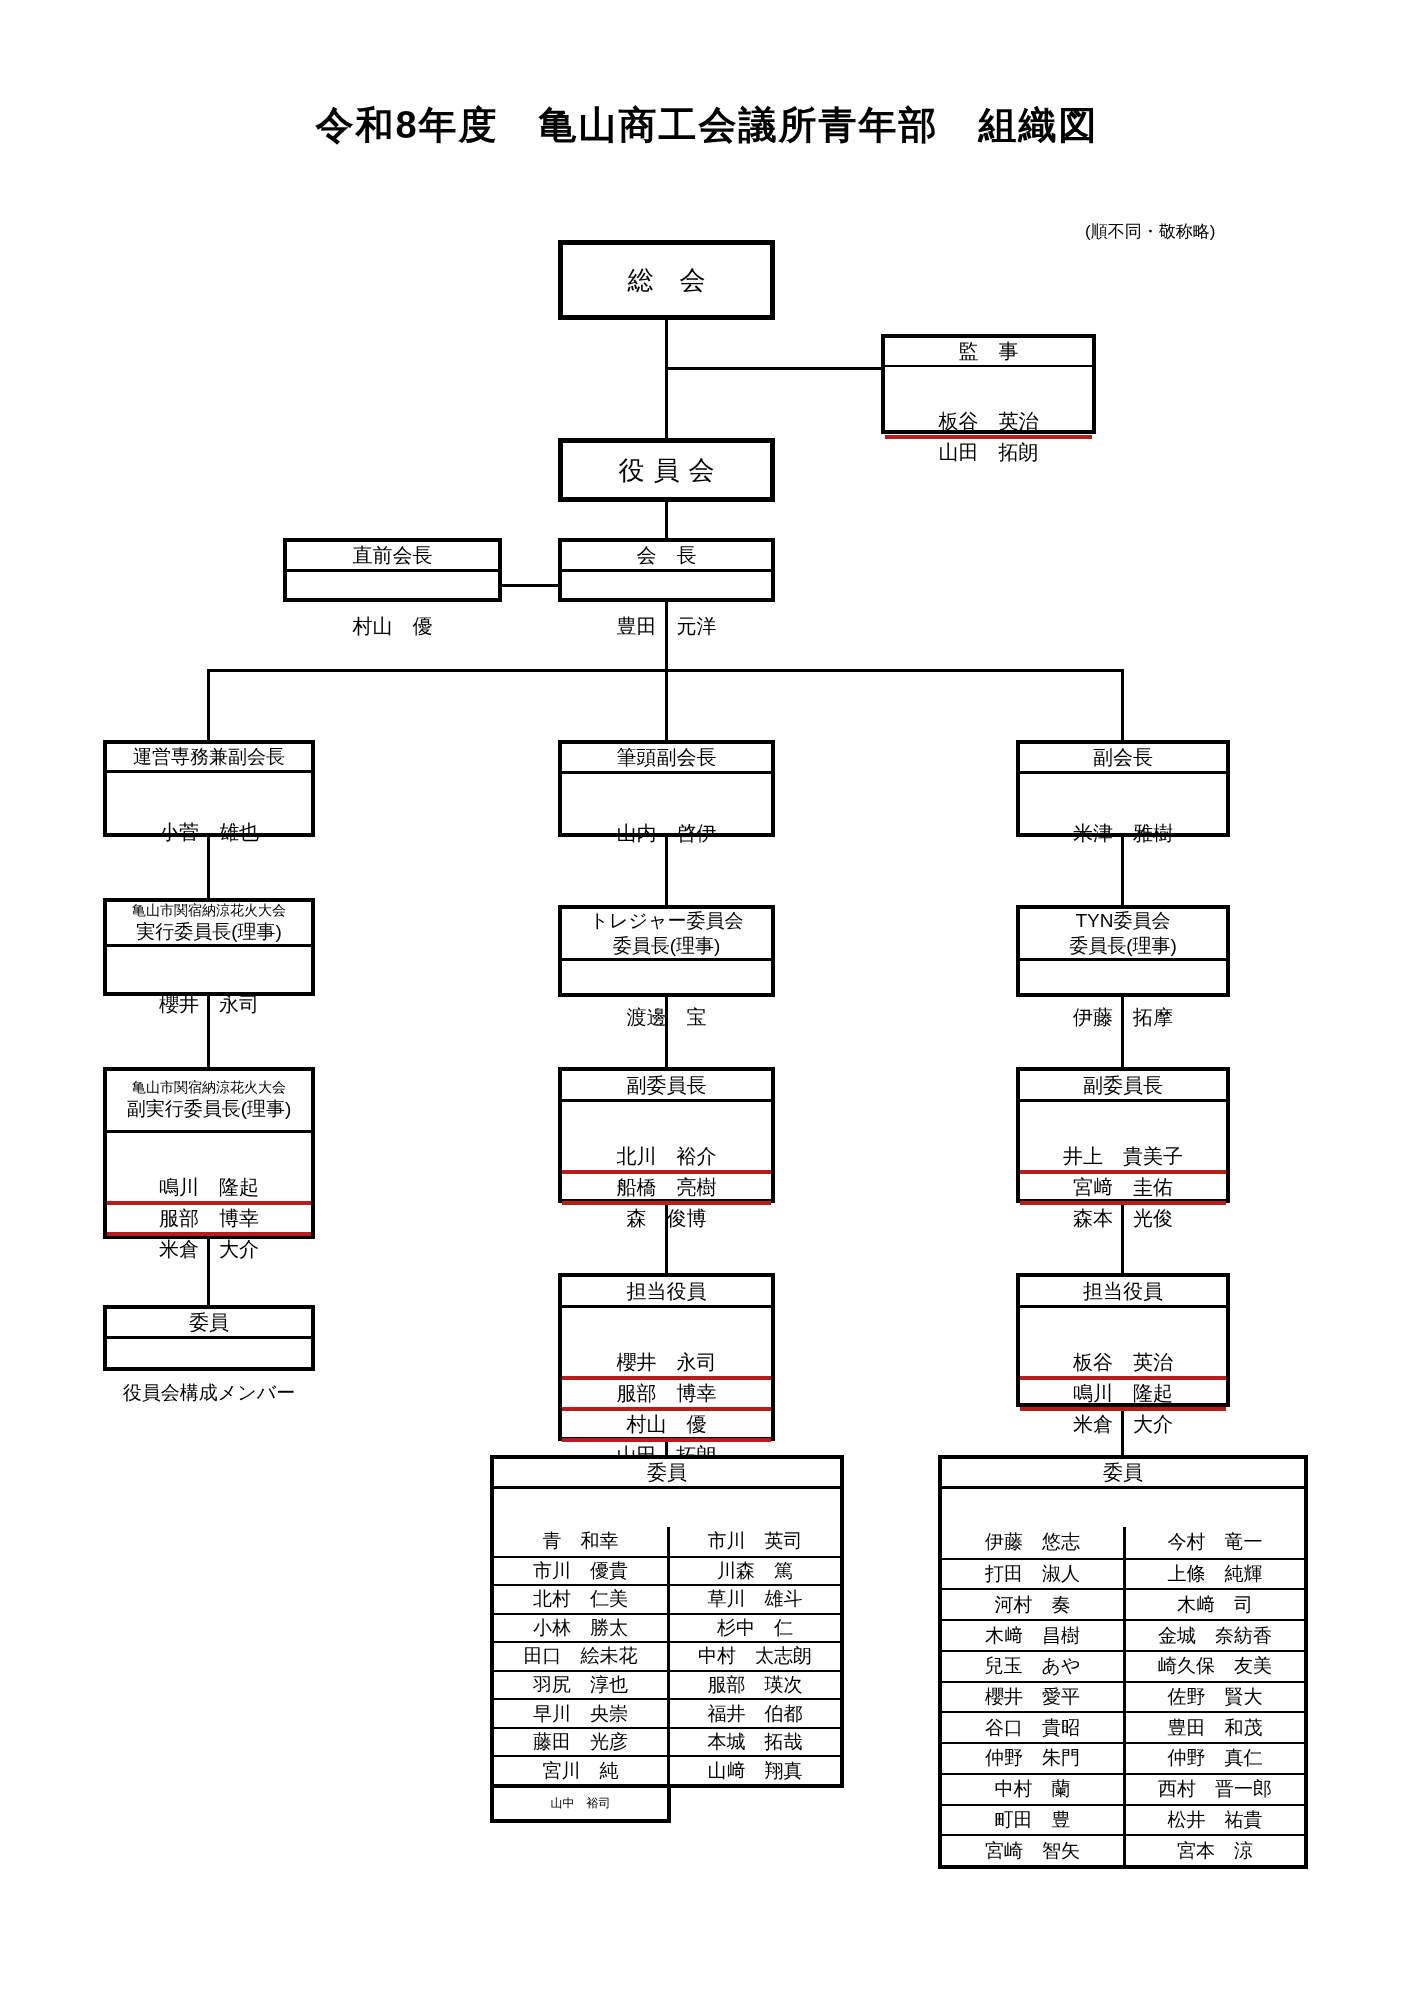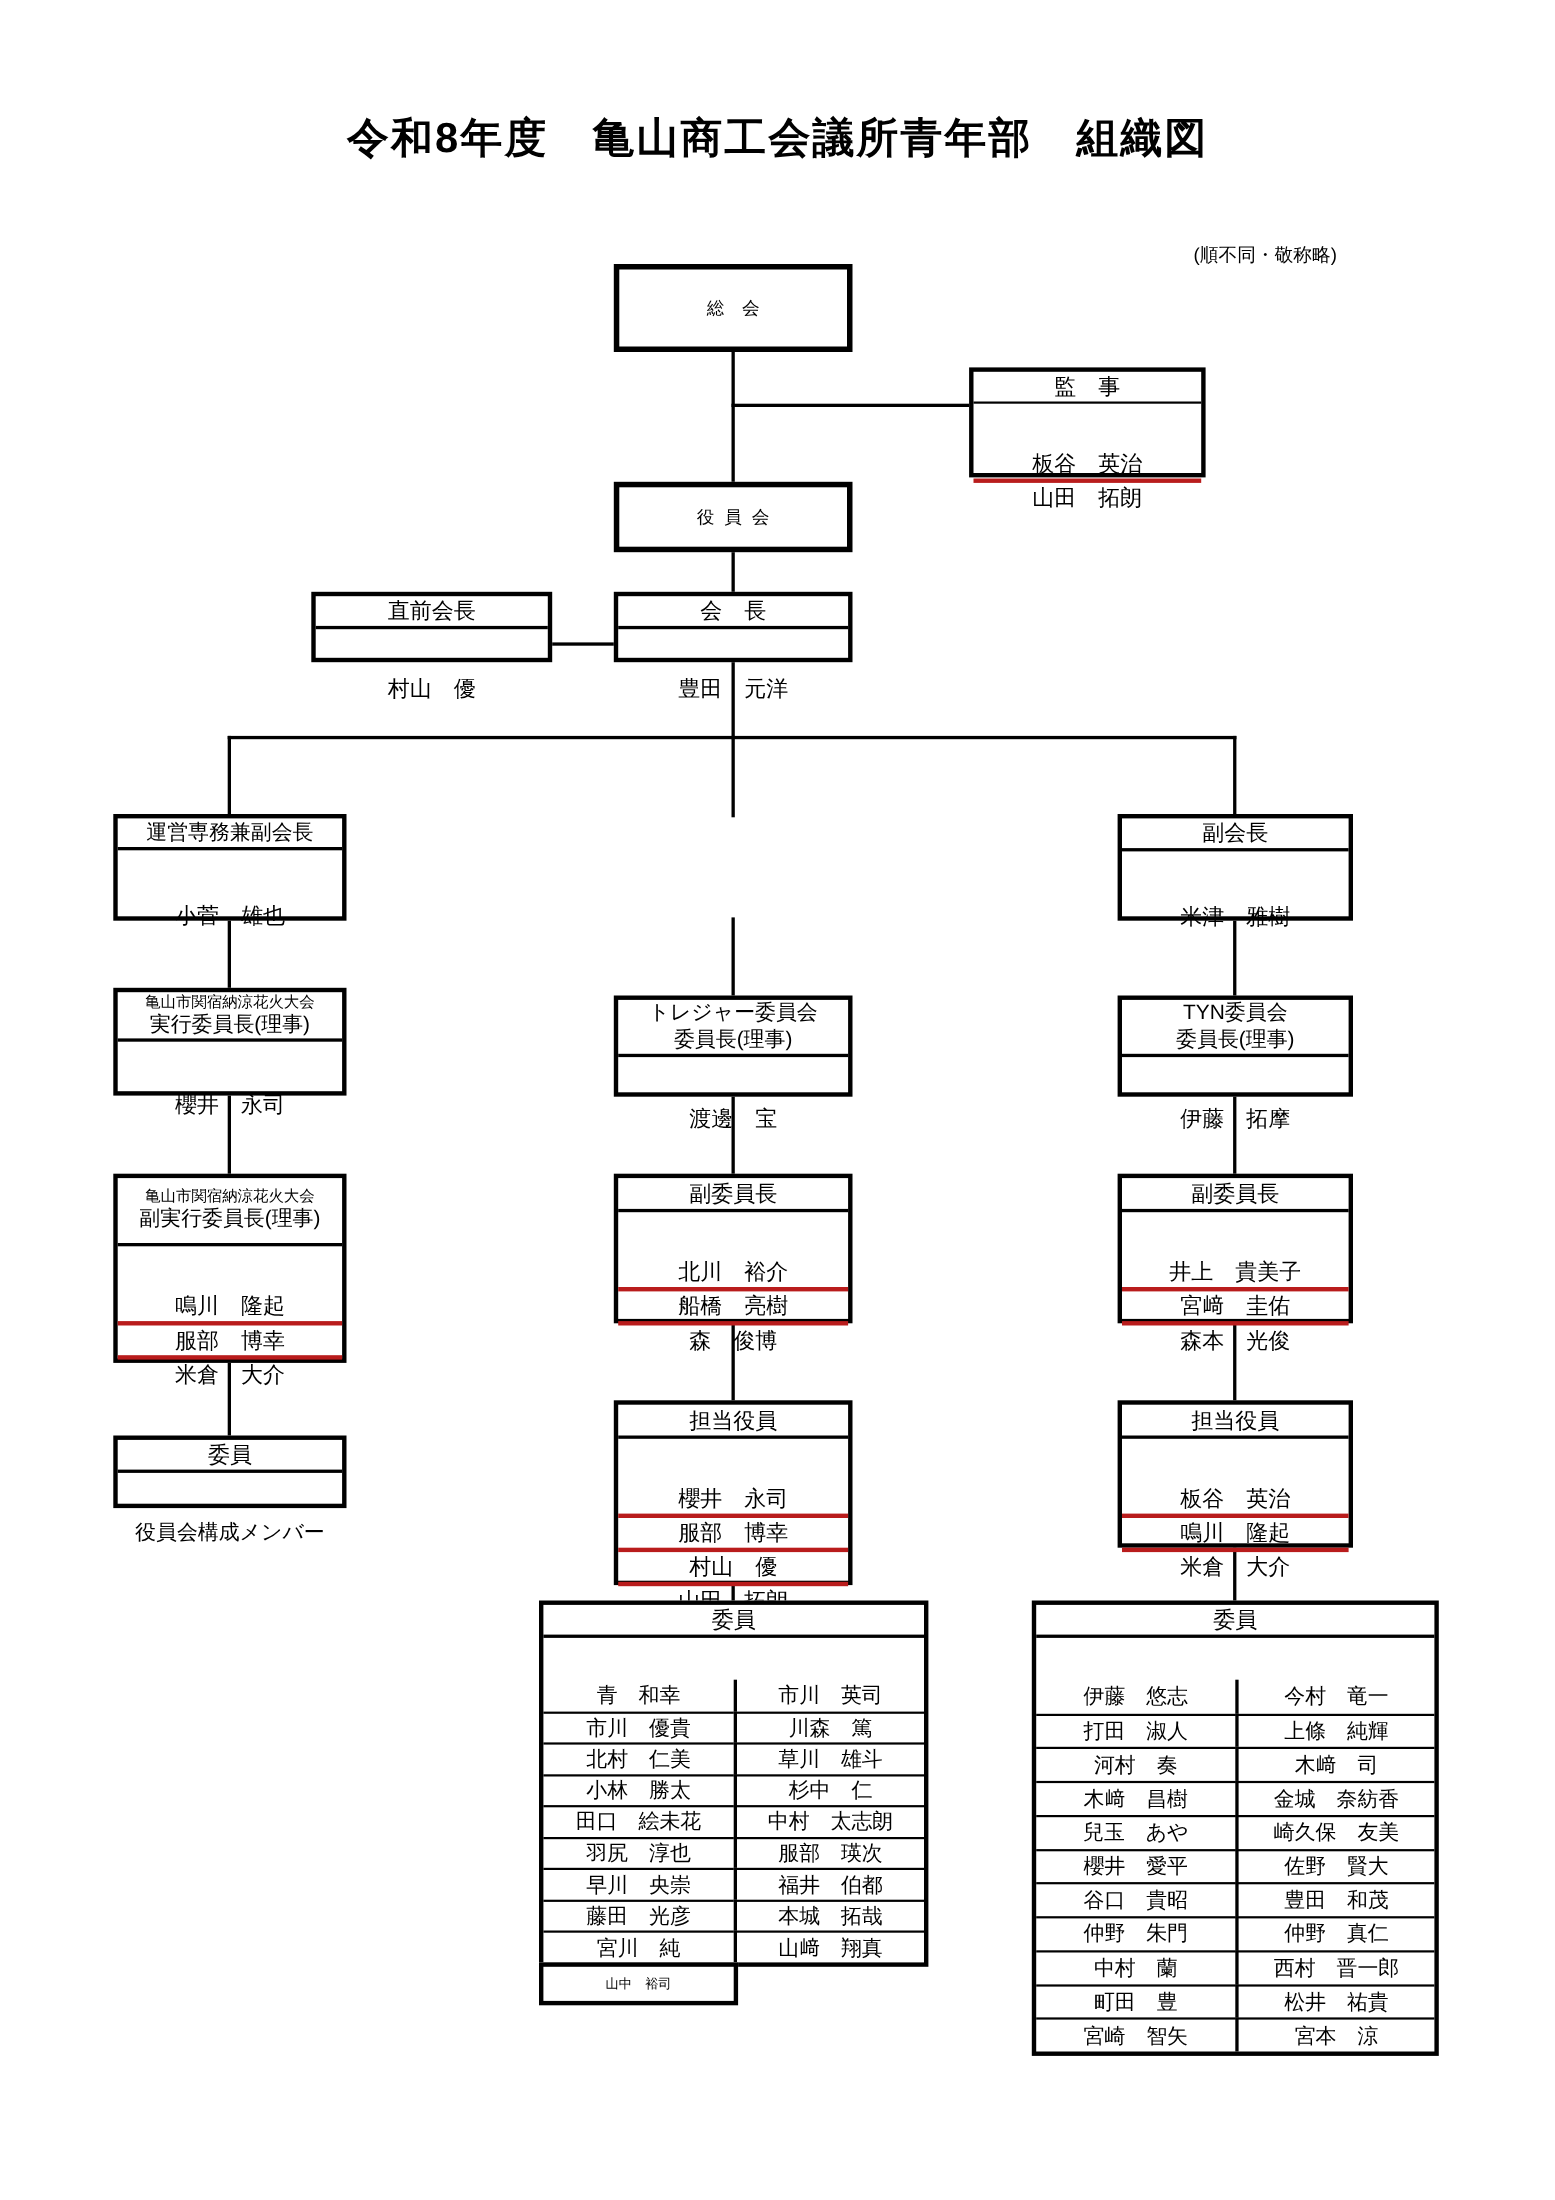--- a/index.html
+++ b/index.html
@@ -8,21 +8,21 @@
     font-family:"Liberation Sans","DejaVu Sans",sans-serif; color:#000;
   }
   .title { position:absolute; top:100px; left:0; width:1414px; text-align:center;
            font-size:38px; font-weight:600; letter-spacing:2px; }
   .subtitle { position:absolute; top:166px; left:0; width:1414px; text-align:center;
               font-size:25px; font-weight:500; }
   .note { position:absolute; top:220px; left:1085px; font-size:17px; font-weight:500; }
 
   .box { position:absolute; background:#fff; border:4px solid #000; box-sizing:border-box;
          display:flex; flex-direction:column; }
-  .single { align-items:center; justify-content:center; font-size:16px; font-weight:500; }
+  .single { align-items:center; justify-content:center; font-size:26px; font-weight:500; }
   .hd { flex:0 0 auto; display:flex; flex-direction:column; align-items:center;
         justify-content:center; border-bottom:3px solid #000; font-size:20px; font-weight:500; }
   .cell { flex:1 1 0; display:flex; align-items:center; justify-content:center;
           font-size:20px; font-weight:500; border-top:4px solid #b91c1c; }
   .cell.first { border-top:none;margin-top:41px; }
   .org { font-size:14px; line-height:1.25; }
   .sub2 { font-size:19px; line-height:1.3; }
   .ls { letter-spacing:9px; margin-right:-9px; }
 
   .grid { flex:1 1 auto; display:grid; grid-template-columns:1fr 1fr;margin-top:38px; }
@@ -85,20 +85,24 @@
   <div class="box" style="left:558px;top:538px;width:217px;height:64px">
     <div class="hd" style="flex:0 0 26px">会　長</div>
     <div class="cell first">豊田　元洋</div>
   </div>
 
   <div class="box" style="left:103px;top:740px;width:212px;height:97px">
     <div class="hd" style="flex:1 1 auto;font-size:19px">運営専務兼副会長</div>
     <div class="cell first" style="flex:0 0 36px">小菅　雄也</div>
   </div>
 
+  <div class="box" style="left:558px;top:740px;width:217px;height:97px">
+    <div class="hd" style="flex:1 1 auto">筆頭副会長</div>
+    <div class="cell first" style="flex:0 0 36px">山内　啓伊</div>
+  </div>
 
   <div class="box" style="left:1016px;top:740px;width:214px;height:97px">
     <div class="hd" style="flex:1 1 auto">副会長</div>
     <div class="cell first" style="flex:0 0 36px">米津　雅樹</div>
   </div>
 
   <div class="box" style="left:103px;top:898px;width:212px;height:98px">
     <div class="hd" style="flex:1 1 auto">
       <span class="org">亀山市関宿納涼花火大会</span>
       <span class="sub2">実行委員長(理事)</span>

